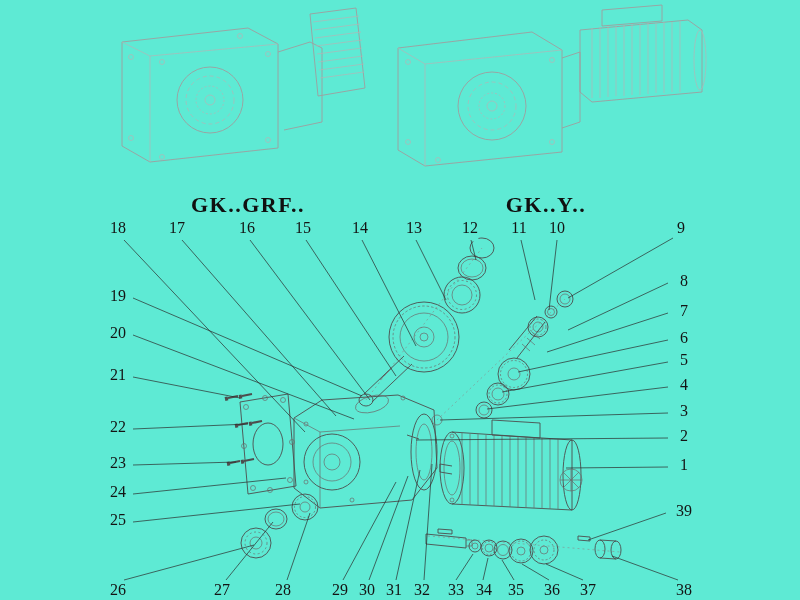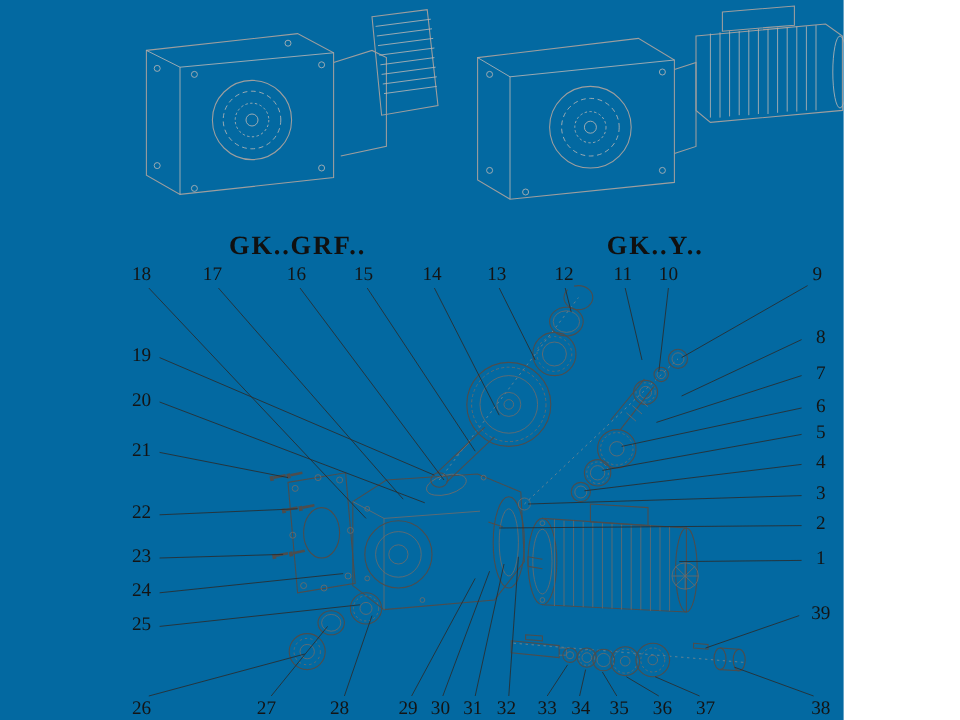--- a/index.html
+++ b/index.html
@@ -1,16 +1,16 @@
 <!DOCTYPE html>
 <html><head>
 <meta charset="utf-8">
 <style>
   html,body{margin:0;padding:0;background:#fff;}
-  #stage{position:relative;width:703px;height:600px;background:#0369a1;overflow:hidden;
+  #stage{position:relative;width:800px;height:600px;background:#5eead4;overflow:hidden;
          font-family:"Liberation Serif", serif;}
   svg{display:block;}
   .callout-num{font-family:"Liberation Serif", serif;font-size:16px;fill:#141414;
                text-anchor:middle;}
   .leader{stroke:#2b2b2b;stroke-width:0.7;}
   .title-label{font-family:"Liberation Serif", serif;font-size:22px;font-weight:bold;
                letter-spacing:1.5px;fill:#101010;text-anchor:middle;}
   .faint{stroke:#9e9e9e;fill:none;stroke-width:0.9;}
   .faint2{stroke:#b5b5b5;fill:none;stroke-width:0.7;}
   .part{stroke:#4d4d4d;fill:none;stroke-width:0.9;}

